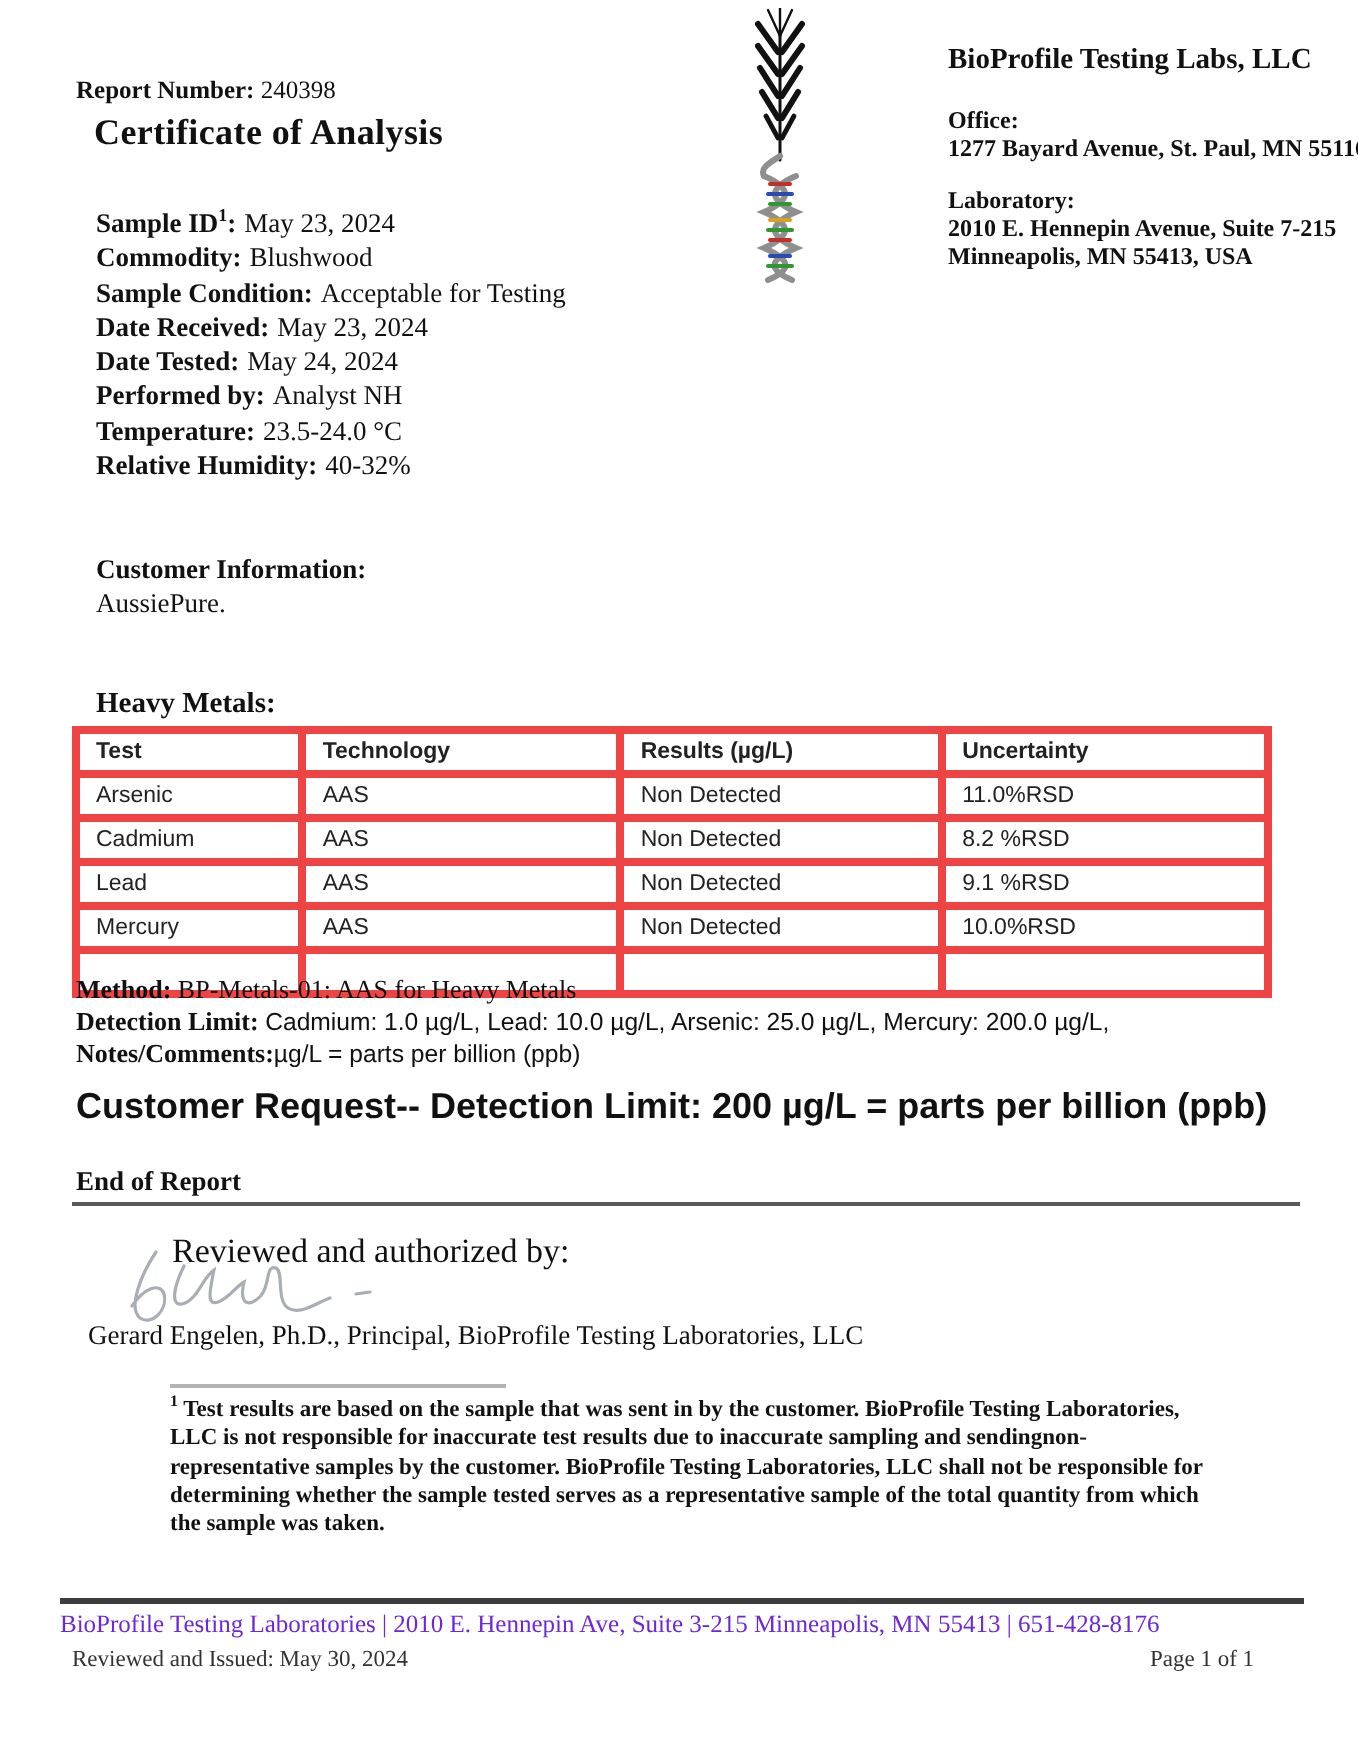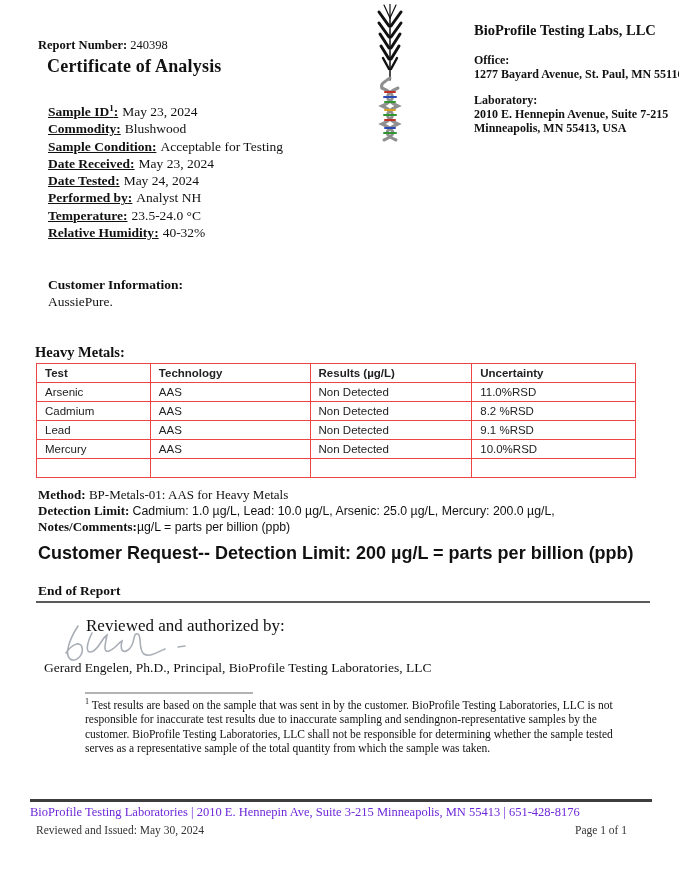--- a/index.html
+++ b/index.html
@@ -14,52 +14,52 @@
 
   .logo{left:366px;top:4px;width:48px;height:138px;}
 
   .company{left:428px;top:22px;width:240px;font-weight:bold;margin-left:46px;}
   .company .name{font-size:14.5px;margin-bottom:14px;}
   .company .sub{font-size:12px;line-height:14px;}
   .company .gap{height:12px;}
 
   
   .sample{left:48px;top:103px;font-size:13.5px;line-height:17.3px;}
-  .sample .lbl{font-weight:bold;text-decoration:underline;}
+  .sample .lbl{font-weight:bold;}
   .sample sup{font-size:9px;font-weight:bold;vertical-align:super;line-height:0;}
   .sample .val{margin-left:4px;}
 
   .customer{left:48px;top:276px;font-size:13.5px;line-height:17.3px;}
   .customer .hd{font-weight:bold;}
 
   
-  .hm-heading{left:35px;top:344px;font-size:14.5px;font-weight:bold;}
+  .hm-heading{left:48px;top:344px;font-size:14.5px;font-weight:bold;}
   .hm-table{left:36px;top:363px;width:600px;border-collapse:collapse;
             font-family:"Liberation Sans",sans-serif;font-size:11.5px;color:#222;}
-  .hm-table th,.hm-table td{border:1px solid #ef4444;padding:2px 0 2px 8px;height:14px;
+  .hm-table th,.hm-table td{border:4px solid #ef4444;padding:2px 0 2px 8px;height:14px;
             text-align:left;font-weight:normal;}
   .hm-table th{font-weight:bold;}
 
   
   .method{left:38px;top:487px;font-size:13px;line-height:15.6px;}
   .method .lbl{font-weight:bold;}
   .method .sansval{font-family:"Liberation Sans",sans-serif;font-size:12.3px;}
   .cust-req{left:38px;top:543px;font-family:"Liberation Sans",sans-serif;
             font-size:18px;font-weight:bold;}
 
   
   .end-report{left:38px;top:583px;font-size:13.5px;font-weight:bold;}
   .end-line{left:36px;top:601px;width:614px;border-top:2px solid #5a5a5a;}
   .reviewed{left:38px;top:616px;font-size:17px;margin-left:48px;}
   .signature{left:52px;top:620px;width:170px;height:50px;}
   .signer{left:44px;top:660px;font-size:13.5px;}
 
   
   .foot-sep{left:85px;top:692px;width:168px;border-top:2px solid #b3b3b3;}
-  .footnote{left:85px;top:698px;width:528px;font-size:11.5px;font-weight:normal;line-height:14.3px;}
+  .footnote{left:85px;top:698px;width:528px;font-size:11.5px;font-weight:bold;line-height:14.3px;}
   .footnote sup{font-size:8px;vertical-align:super;line-height:0;}
 
   
   .footer-line{left:30px;top:799px;width:622px;border-top:3px solid #3d3d3d;}
   .footer-addr{left:30px;top:805px;width:622px;text-align:left;font-size:12.5px;color:#6d28d9;}
   .footer-issued{left:36px;top:824px;font-size:11.5px;color:#333;}
   .footer-page{left:575px;top:824px;font-size:11.5px;color:#333;}
 </style>
 </head>
 <body>

